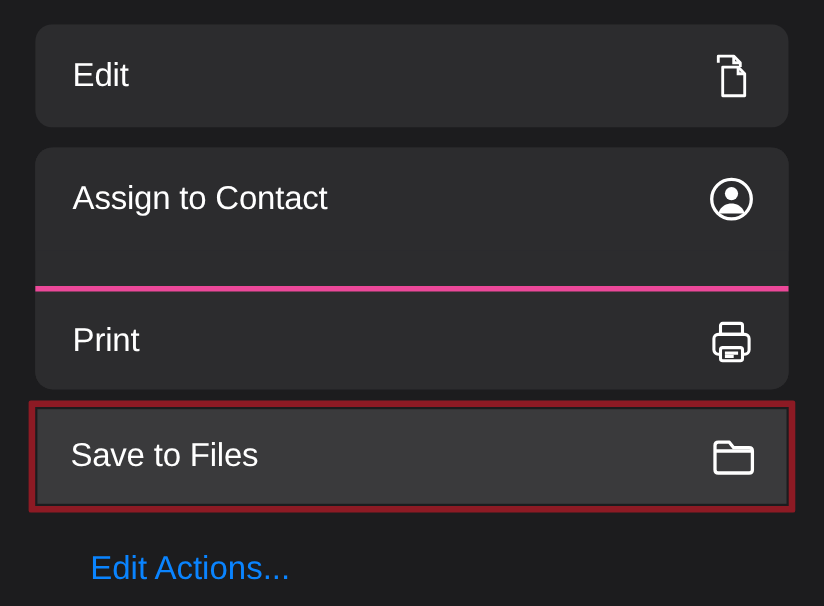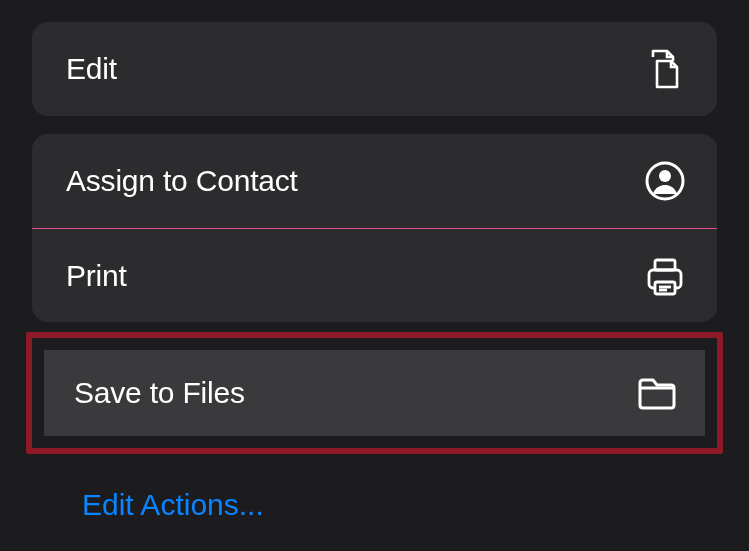--- a/index.html
+++ b/index.html
@@ -19,41 +19,41 @@
     }
     .row {
       display: flex;
       align-items: center;
       justify-content: space-between;
       padding: 0 30px 0 34px;
       height: 94px;
       cursor: pointer;
       background: #2c2c2e;
     }
-    .row + .row { border-top: 1px solid #ec4899; }
+    .row + .row { border-top: 5px solid #ec4899; margin-top: 32px; }
     .label {
       color: #fff;
       font-size: 30px;
       font-weight: 400;
       letter-spacing: -0.2px;
     }
     .icon {
       color: #fff;
       width: 44px;
       height: 44px;
       display: flex;
       align-items: center;
       justify-content: center;
       flex-shrink: 0;
     }
     .icon svg { width: 100%; height: 100%; }
     .highlight-wrap {
       border: 6px solid #8d1a24;
       border-radius: 2px;
-      padding: 12px;
+      padding: 2px;
       margin-top: -8px;
       margin-left: -6px;
       margin-right: -6px;
       margin-bottom: 28px;
     }
     .highlight-wrap .row {
       border-radius: 0;
       height: 86px;
       padding: 0 26px 0 30px;
       background: #3a3a3c;

